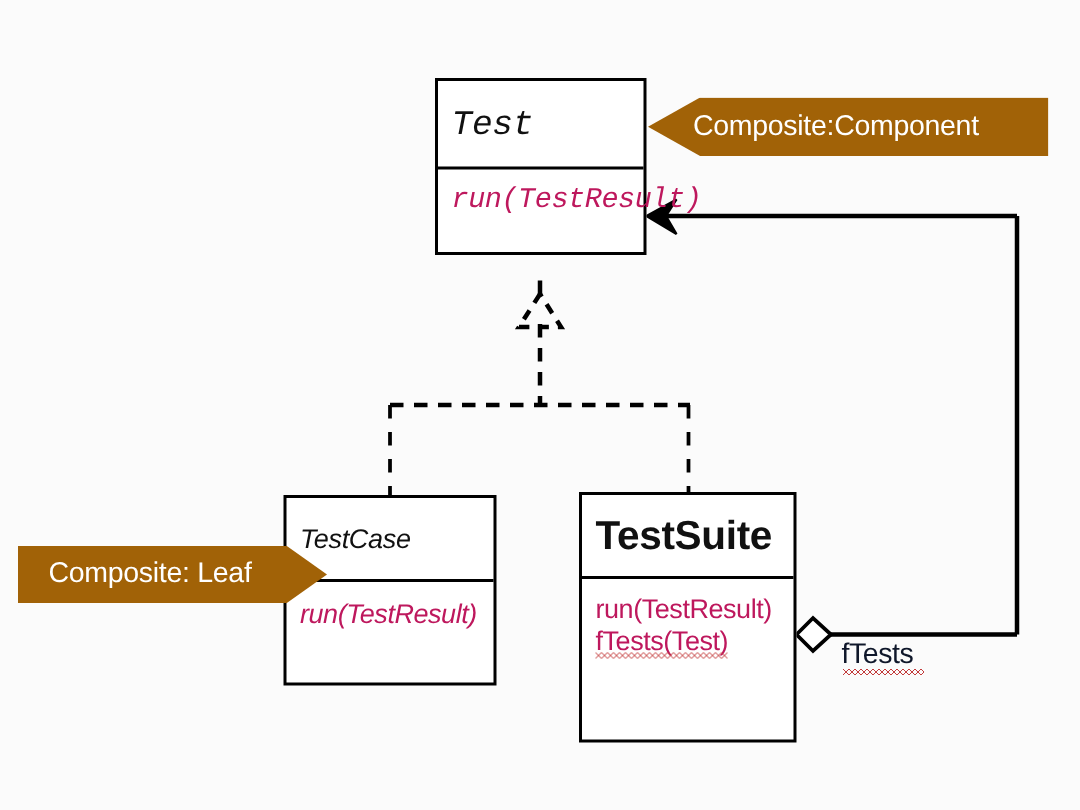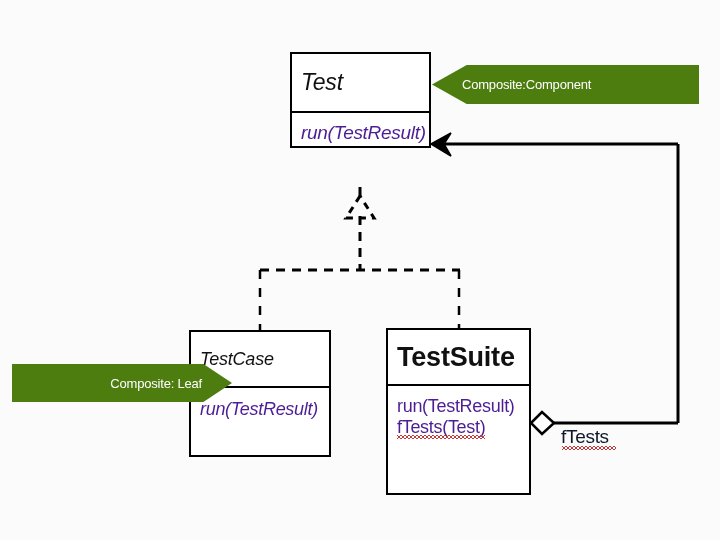--- a/index.html
+++ b/index.html
@@ -42,36 +42,36 @@
     display: flex;
     align-items: center;
     padding-left: 9px;
     color: #111111;
     letter-spacing: -0.2px;
     white-space: nowrap;
   }
   .uml-ops {
     box-sizing: border-box;
     padding: 7px 0 0 9px;
-    color: #4c1d95;
+    color: #be185d;
     letter-spacing: -0.3px;
     white-space: nowrap;
   }
   .uml-op {
     line-height: 1.18;
     display: block;
     position: relative;
   }
   .abstract .uml-name,
   .abstract .uml-ops {
     font-style: italic;
   }
 
   
-  #box-test        { left: 290px; top: 52px;  width: 141px; height: 96px; }
+  #box-test        { left: 290px; top: 52px;  width: 141px; height: 118px; font-family: Liberation Mono, monospace; }
   #box-test .uml-name { height: 59px; font-size: 23px; }
   #box-test .uml-ops  { font-size: 19px; padding-top: 9px; }
 
   
   #box-testcase    { left: 189px; top: 330px; width: 142px; height: 127px; }
   #box-testcase .uml-name { height: 56px; font-size: 18px; }
   #box-testcase .uml-ops  { font-size: 18px; padding-top: 11px; }
 
   
   #box-testsuite   { left: 386px; top: 328px; width: 145px; height: 167px; }
@@ -91,38 +91,37 @@
       linear-gradient(45deg,  transparent 44%, #c23b3b 44%, #c23b3b 56%, transparent 56%);
     background-size: 4px 4px;
     background-repeat: repeat-x;
   }
 
   
   .callout {
     position: absolute;
     display: flex;
     align-items: center;
-    background: #4d7c0f;
+    background: #a16207;
     color: #ffffff;
-    font-size: 13px;
+    font-size: 19px;
     letter-spacing: -0.2px;
     white-space: nowrap;
     z-index: 8;
   }
   .callout.point-left {
     clip-path: polygon(0% 50%, 13% 0%, 100% 0%, 100% 100%, 13% 100%);
     padding-left: 30px;
     padding-right: 12px;
     justify-content: flex-start;
   }
   .callout.point-right {
     clip-path: polygon(0% 0%, 87% 0%, 100% 50%, 87% 100%, 0% 100%);
-    padding-left: 14px;
     padding-right: 30px;
-    justify-content: flex-end;
+    justify-content: center;
   }
   #callout-component { left: 432px; top: 65px;  width: 225px; height: 39px; }
   #callout-composite { left: 532px; top: 330px; width: 132px; height: 40px; }
   #callout-leaf      { left: 12px;  top: 364px; width: 176px; height: 38px; }
 
   
   .role-label {
     position: absolute;
     font-size: 19px;
     color: #0f172a;

